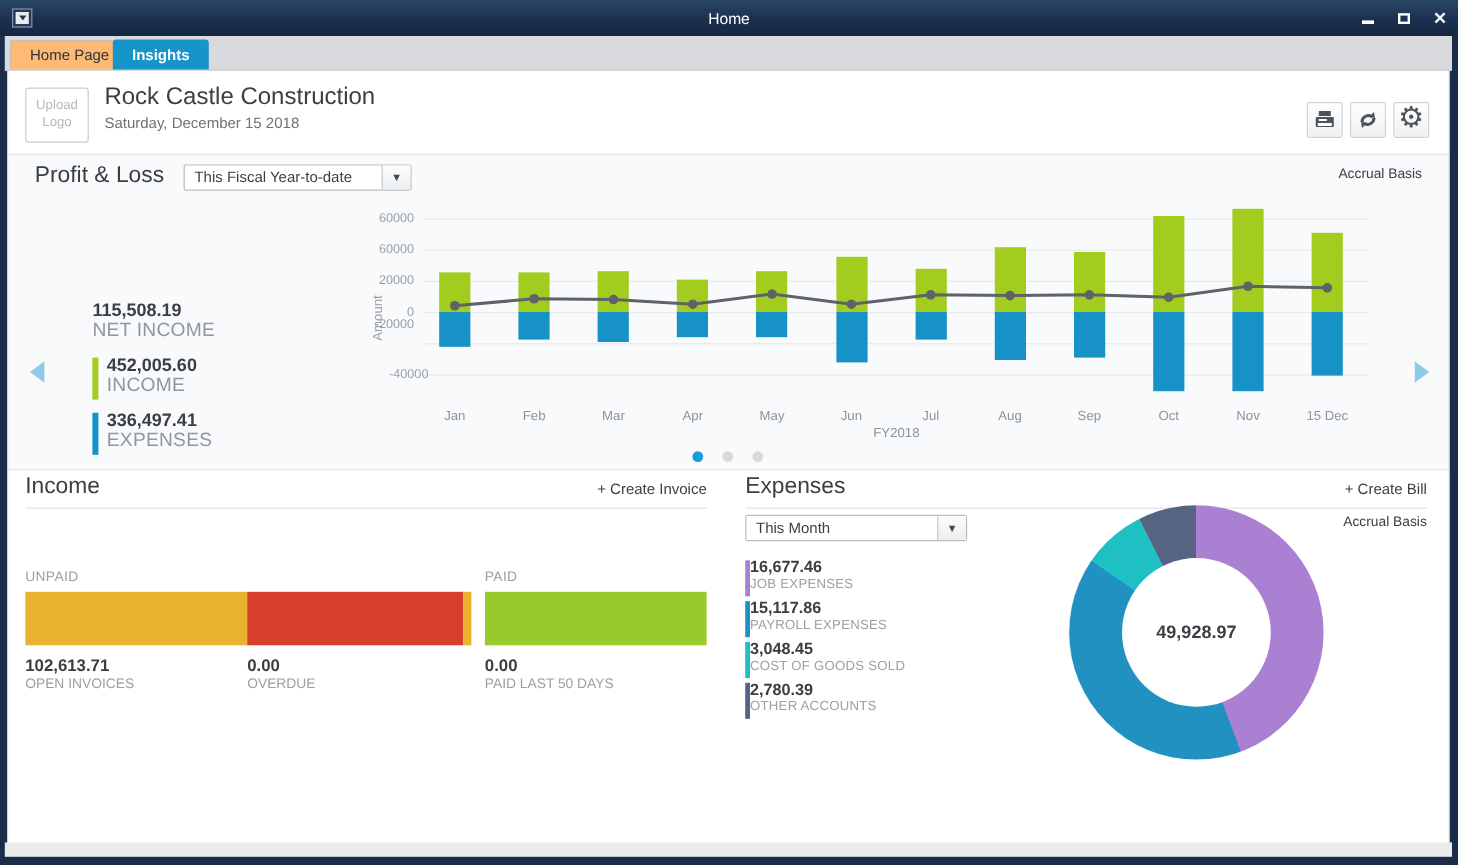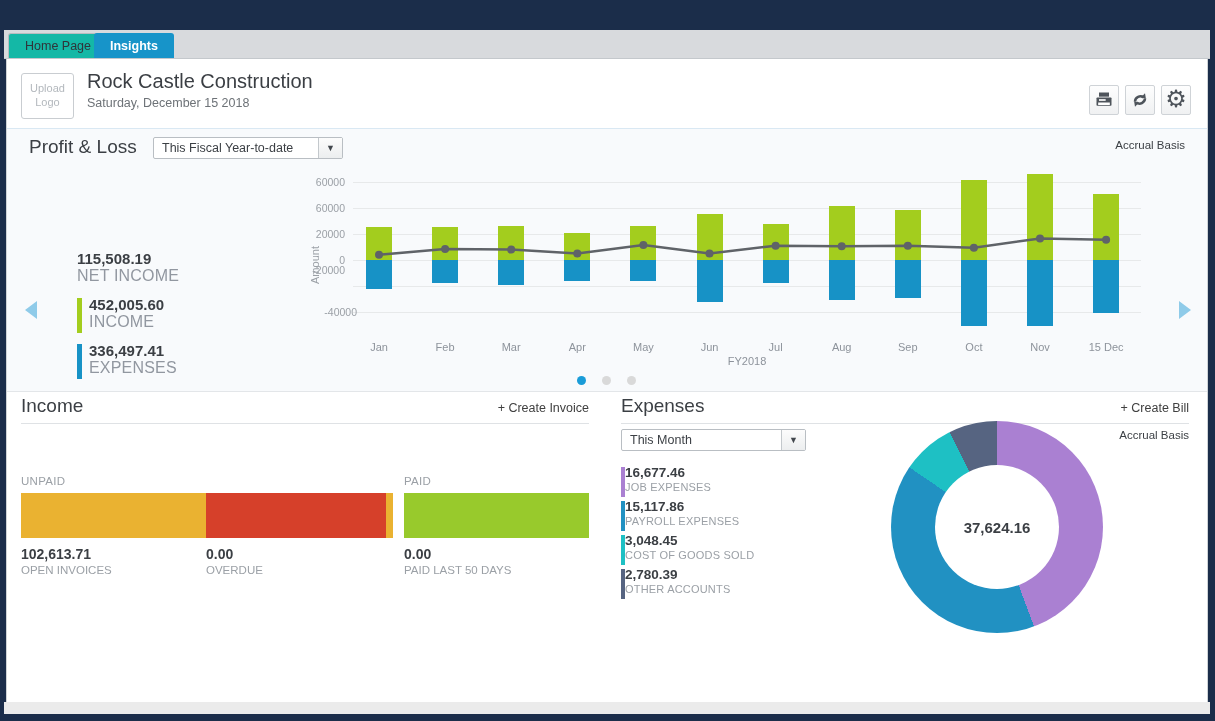--- a/index.html
+++ b/index.html
@@ -17,21 +17,21 @@
   .title { width:100%; text-align:center; color:#ffffff; font-size:13px; }
   .wincontrols { position:absolute; right:8px; top:0; height:30px; display:flex; align-items:center; gap:16px; color:#fff; }
   .wc { width:14px; height:14px; display:flex; align-items:center; justify-content:center; font-size:14px; cursor:default; }
   .wc-box { width:10px; height:9px; border:2px solid #fff; }
   .wc-min { width:10px; height:3px; background:#fff; margin-top:7px; }
 
   
   .tabbar { position:absolute; left:4px; top:30px; width:1206px; height:29px; background:#d8dadd; border-bottom:1px solid #c4c8cc; }
   .tab { position:absolute; bottom:0; height:25px; padding:0 16px; display:flex; align-items:center;
     font-size:12.5px; border-top-left-radius:3px; border-top-right-radius:3px; }
-  .tab-inactive { left:4px; background:#14b8a6; border:1px solid #b7bcc0; border-bottom:none; color:#30343a; }
+  .tab-inactive { left:4px; background:#fdba74; border:1px solid #b7bcc0; border-bottom:none; color:#30343a; }
   .tab-active { left:90px; background:#1794c9; color:#fff; font-weight:bold; }
 
   
   .sheet { position:absolute; left:6px; top:59px; width:1202px; height:644px; background:#ffffff; border:1px solid #cfd3d6; border-top:none; }
 
   
   .hdr { position:absolute; left:0; top:0; width:100%; height:69px; background:#fff; }
   .uploadlogo { position:absolute; left:14px; top:14px; width:53px; height:46px; border:1px solid #c9cdd1; border-radius:3px;
     color:#b3b8bd; font-size:11px; display:flex; flex-direction:column; align-items:center; justify-content:center; line-height:1.25; }
   .company { position:absolute; left:80px; top:11px; font-size:20px; color:#3b3f44; }
@@ -97,20 +97,37 @@
   .donut .center { position:relative; z-index:2; font-size:15px; font-weight:bold; color:#3b3f44; }
 
   
   .statusbar { position:absolute; left:4px; bottom:7px; width:1206px; height:12px; background:#ebebeb; }
 </style>
 </head>
 <body>
 
 <div class="window">
 
+  <div class="titlebar">
+    <div class="sysmenu">
+      <div class="inner">
+          <div class="tri"></div>
+        </div>
+    </div>
+    <div class="title">Home</div>
+    <div class="wincontrols">
+      <div class="wc">
+          <div class="wc-min"></div>
+        </div>
+      <div class="wc">
+          <div class="wc-box"></div>
+        </div>
+      <div class="wc" style="font-weight:bold;">✕</div>
+    </div>
+  </div>
 
   <div class="tabbar">
     <div class="tab tab-inactive">Home Page</div>
     <div class="tab tab-active">Insights</div>
   </div>
 
   <div class="sheet">
 
     <div class="hdr">
       <div class="uploadlogo">
@@ -298,20 +315,20 @@
           <div class="v">3,048.45</div>
           <div class="l">COST OF GOODS SOLD</div>
         </div>
         <div class="legitem" style="top:174px;">
           <div class="tick" style="background:#566481;"></div>
           <div class="v">2,780.39</div>
           <div class="l">OTHER ACCOUNTS</div>
         </div>
 
         <div class="donut" id="expDonut" style="left: 270px; top: 28px; width: 212px; height: 212px; background: conic-gradient(rgb(170, 128, 210) 0deg, rgb(170, 128, 210) 159.58deg, rgb(33, 145, 194) 159.58deg, rgb(33, 145, 194) 304.23deg, rgb(30, 192, 196) 304.23deg, rgb(30, 192, 196) 333.4deg, rgb(86, 100, 129) 333.4deg, rgb(86, 100, 129) 360deg);">
-          <div class="center">37,624.16</div>
+          <div class="center">49,928.97</div>
         </div>
       </div>
     </div>
   </div>
 
   <div class="statusbar"></div>
 </div>
 
 </body></html>

